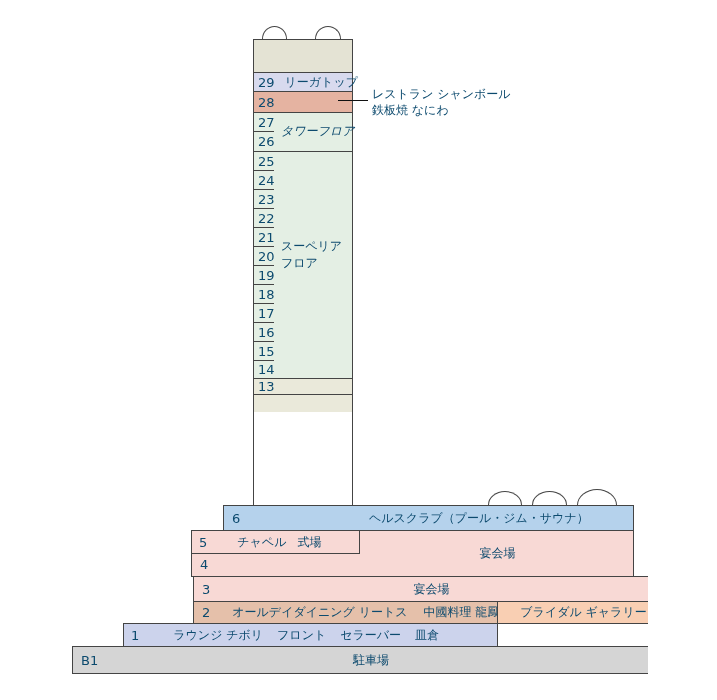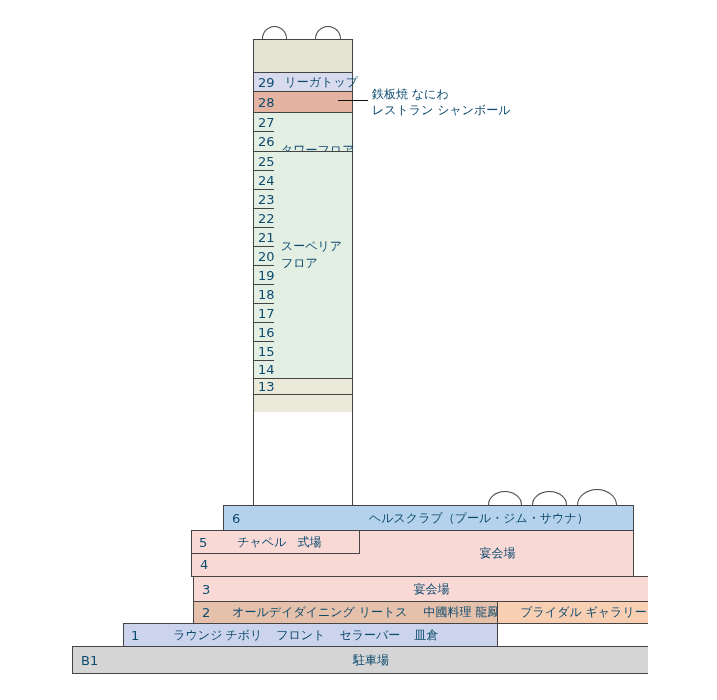--- a/index.html
+++ b/index.html
@@ -58,28 +58,28 @@
   .band-3{left:193px;top:576px;width:477px;height:26px;background:#f8d9d5;}
 
   .band-2l{left:193px;top:601px;width:305px;height:23px;background:#e5c0aa;display:flex;align-items:center;}
   .band-2l .bnum2{font-size:13px;padding-left:8px;}
   .band-2l .l1{margin-left:22px;}
   .band-2l .l2{margin-left:16px;}
   .band-2r{left:497px;top:601px;width:173px;height:23px;background:#f9cfb3;}
 
   .band-1l{left:123px;top:623px;width:375px;height:24px;background:#ccd3ec;display:flex;align-items:center;}
   .band-1l .bnum1{font-size:13px;padding-left:7px;}
-  .band-1l .l1{margin-left:34px;font-family:Liberation Serif, serif;}
+  .band-1l .l1{margin-left:34px;}
   .band-1l .gap{margin-left:14px;}
   .band-1r{left:497px;top:623px;width:173px;height:24px;background:#f9cfb3;}
 
   .band-b1{left:72px;top:646px;width:598px;height:28px;background:#d5d5d5;}
 
   
-  .lbl-tf{left:27px;top:30px;}
+  .lbl-tf{left:27px;top:11px;font-style:italic;}
   .lbl-sup1{left:27px;top:87px;}
   .lbl-sup2{left:27px;top:104px;}
   .lbl-off{left:28px;top:42px;}
 </style>
 </head>
 <body>
 
 <div class="stage">
 
   <div class="dome" style="left:262px;top:26px;width:25px;height:13px;"></div>
@@ -151,22 +151,22 @@
     <div class="sec sec-13 bt">
       <span class="num">13</span>
     </div>
 
 
     <div class="sec sec-blank bt"></div>
   </div>
 
   <div class="pointer"></div>
   <div class="annot">
+    <div>レストラン シャンボール</div>
     <div>鉄板焼 なにわ</div>
-    <div>レストラン シャンボール</div>
   </div>
 
   <div class="dome" style="left:488px;top:491px;width:34px;height:14px;"></div>
   <div class="dome" style="left:532px;top:491px;width:35px;height:14px;"></div>
   <div class="dome" style="left:577px;top:489px;width:40px;height:16px;"></div>
 
   <div class="band band-6">
     <span class="bnum">6</span>
     <span class="jlabel lbl-6">ヘルスクラブ（プール・ジム・サウナ）</span>
   </div>

